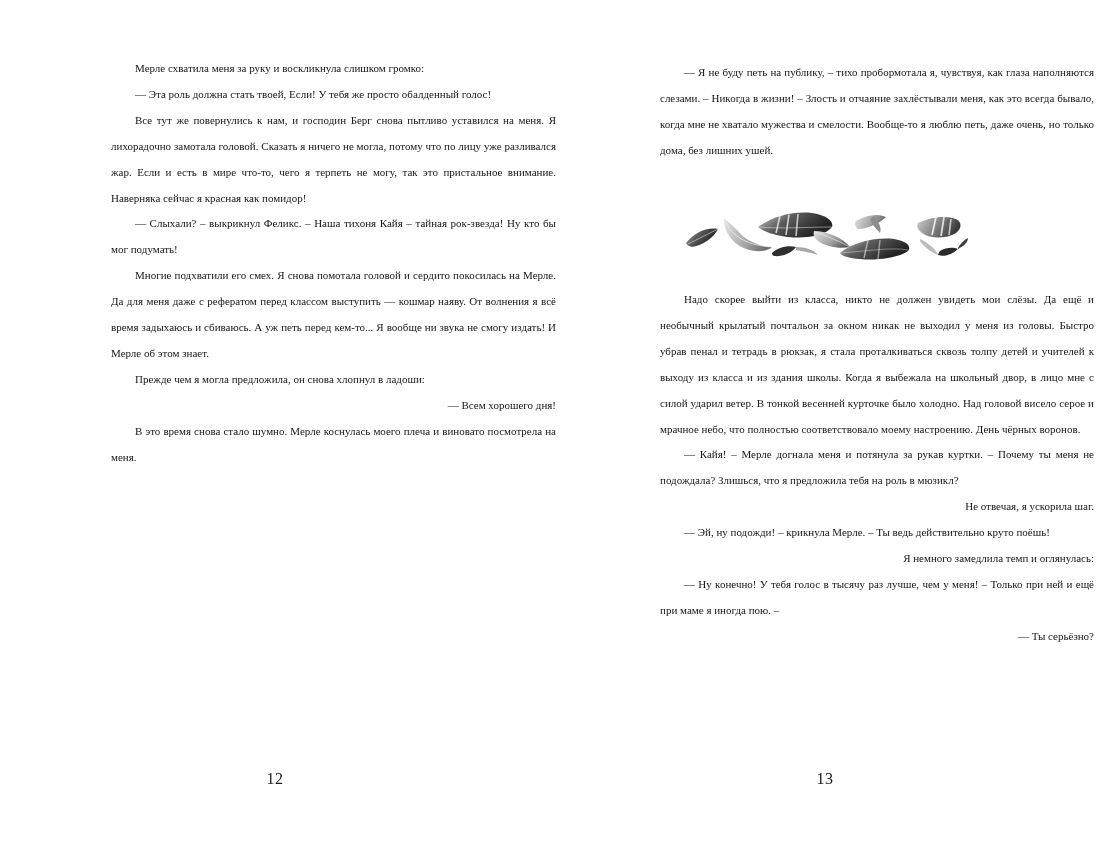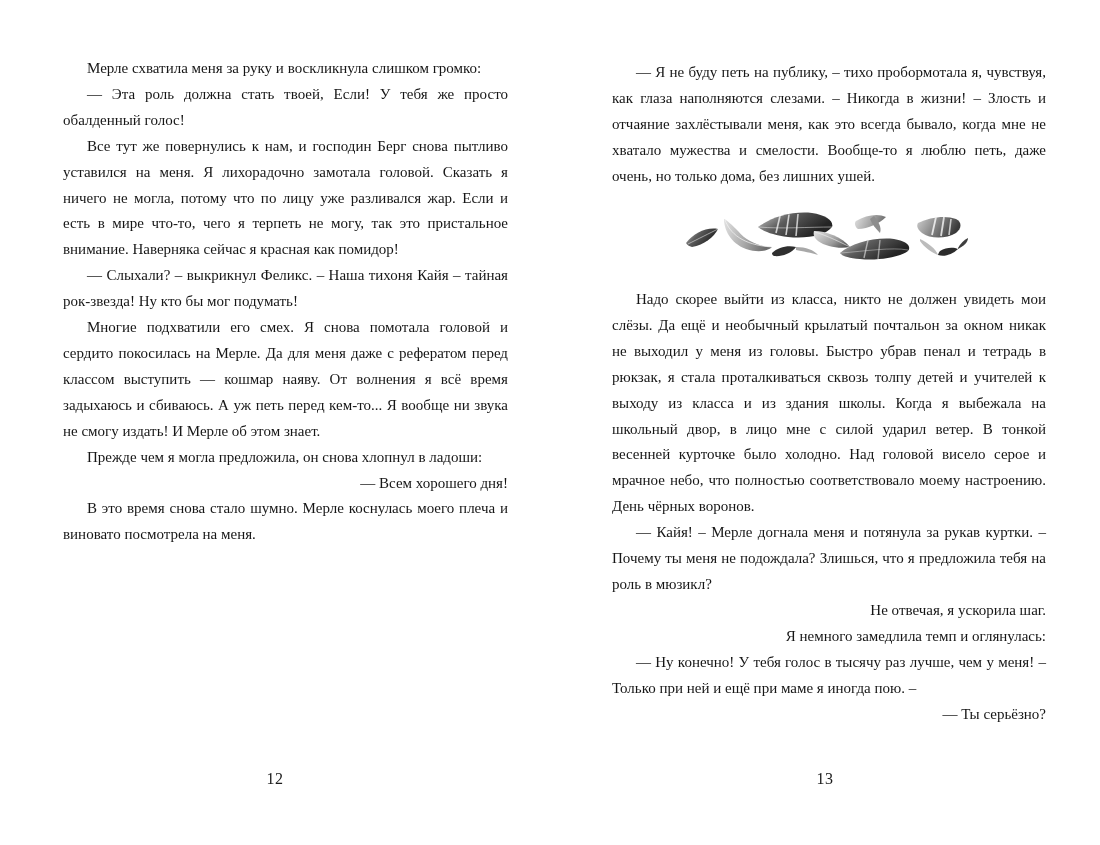--- a/index.html
+++ b/index.html
@@ -23,25 +23,26 @@
   .page {
     position: absolute;
     top: 0;
     height: 845px;
   }
   .page-left  { left: 0px;   width: 550px; }
   .page-right { left: 550px; width: 550px; }
 
   .textblock {
     position: absolute;
-    font-size: 15px;
+    font-size: 11px;
     line-height: 25.9px;
     text-align: justify;
     text-justify: inter-word;
     color: #161616;
+    margin-left: 48px;
     -webkit-font-smoothing: antialiased;
   }
   .page-left .textblock {
     left: 63px;
     top: 56px;
     width: 445px;
   }
   .page-right .textblock {
     left: 62px;
     top: 60px;
@@ -178,20 +179,21 @@
           <path d="M258 50 C264 52, 272 50, 278 44 C274 42, 266 42, 260 46 C259 47.5, 258 49, 258 50 Z" fill="#2b2b2b"></path>
           <path d="M278 44 C284 41, 288 37, 288 33 C284 35, 280 39, 278 43 Z" fill="#3e3e3e"></path>
         </g>
       </svg>
     </div>
 
     <div class="textblock" style="top:287px;">
       <p class="para">Надо скорее выйти из класса, никто не должен увидеть мои слёзы. Да ещё и необычный крылатый почтальон за окном никак не выходил у меня из головы. Быстро убрав пенал и тетрадь в рюкзак, я стала проталкиваться сквозь толпу детей и учителей к выходу из класса и из здания школы. Когда я выбежала на школьный двор, в лицо мне с силой ударил ветер. В тонкой весенней курточке было холодно. Над головой висело серое и мрачное небо, что полностью соответствовало моему настроению. День чёрных воронов.</p>
       <p class="para">— Кайя! – Мерле догнала меня и потянула за рукав куртки. – Почему ты меня не подождала? Злишься, что я предложила тебя на роль в мюзикл?</p>
       <p class="para nojust">Не отвечая, я ускорила шаг.</p>
+      <p class="para">— Эй, ну подожди! – крикнула Мерле. – Ты ведь действительно круто поёшь!</p>
       <p class="para nojust">Я немного замедлила темп и оглянулась:</p>
       <p class="para">— Ну конечно! У тебя голос в тысячу раз лучше, чем у меня! – Только при ней и ещё при маме я иногда пою. –</p>
       <p class="para nojust">— Ты серьёзно?</p>
     </div>
 
     <div class="folio">13</div>
   </div>
 
 </div>
 

